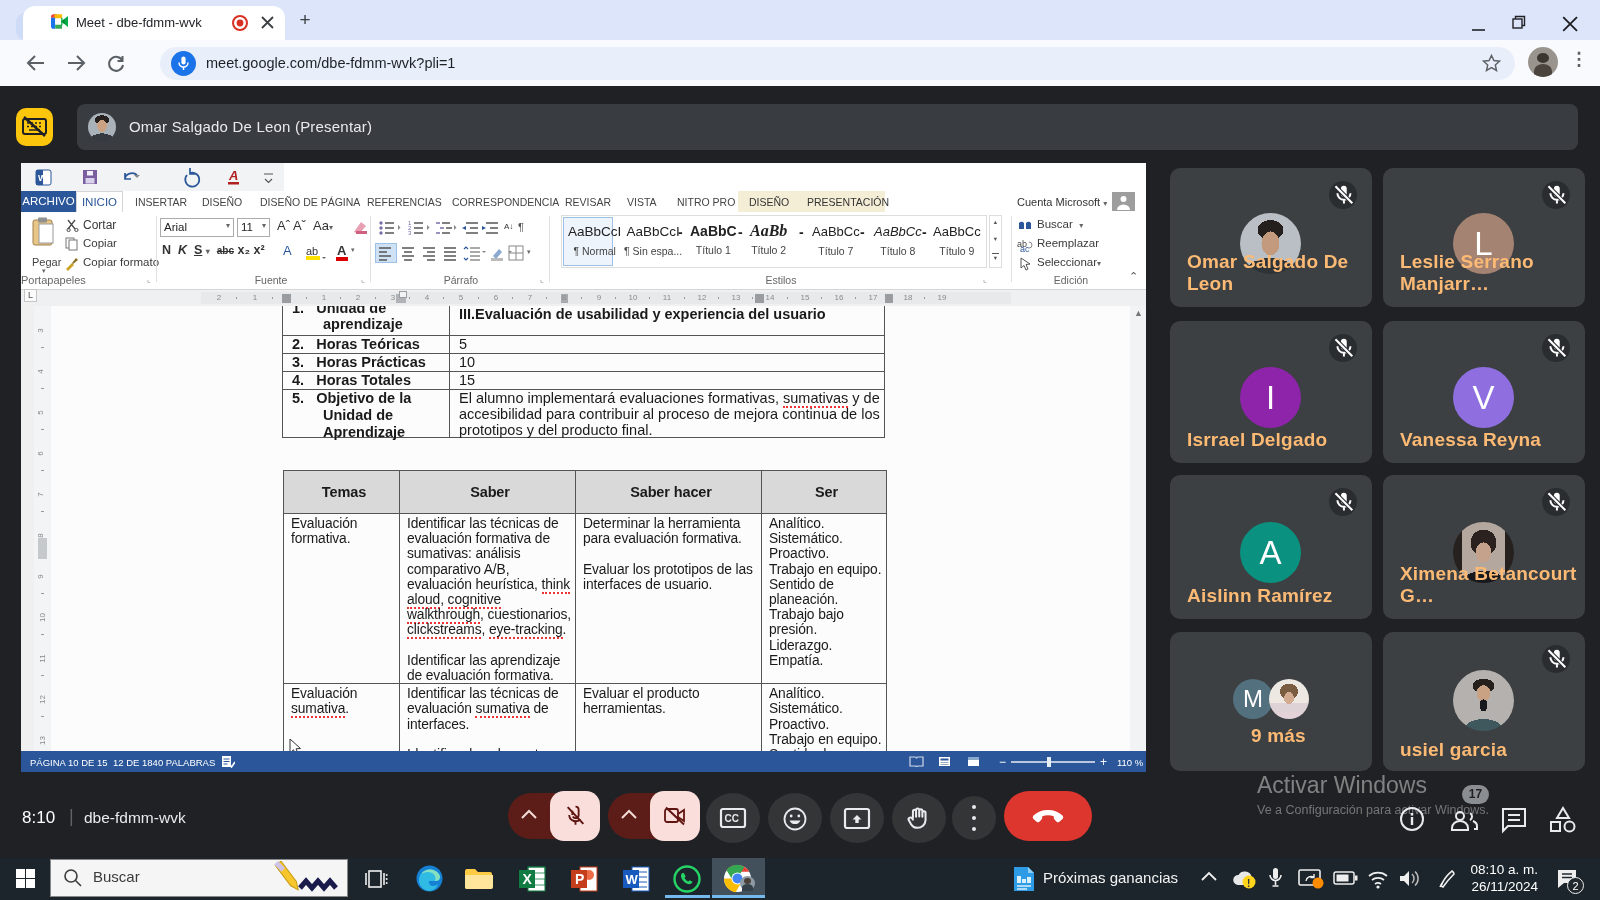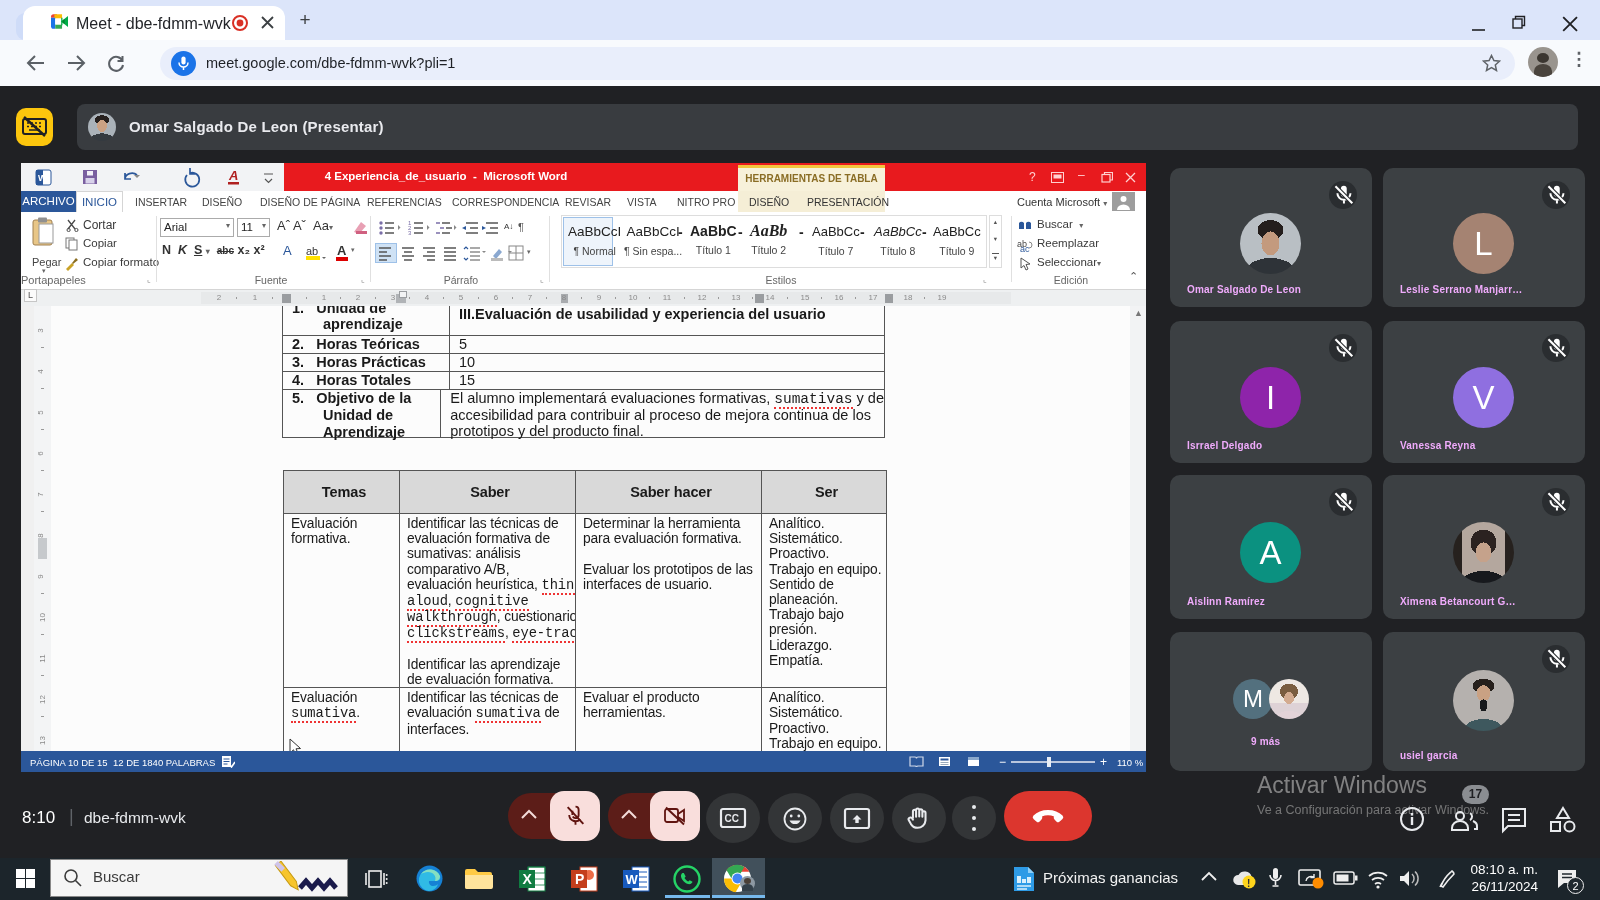--- a/index.html
+++ b/index.html
@@ -2,49 +2,49 @@
 <html><head>
 <meta charset="utf-8">
 <style>
 * { margin:0; padding:0; box-sizing:border-box; }
 html,body { width:1600px; height:900px; overflow:hidden; background:#202124;
   font-family:"Liberation Sans", sans-serif; }
 
 #tabbar { position:absolute; left:0; top:0; width:1600px; height:40px; background:#dce5fa; }
 #tabchev { position:absolute; left:16px; top:13px; width:30px; height:27px; border-radius:9px; background:#cfdcf8; color:#454a52; font-size:13px; text-align:center; line-height:26px; }
 #tab { position:absolute; left:23px; top:6px; width:262px; height:34px; background:#fff; border-radius:12px 12px 0 0; }
-#tab .title { position:absolute; left:53px; top:9px; font-size:16px; color:#232529; }
+#tab .title { position:absolute; left:53px; top:9px; font-size:13px; color:#232529; }
 #tabplus { position:absolute; left:293px; top:8px; width:24px; height:24px; color:#3d4043; font-size:19px; line-height:23px; text-align:center; }
 .winctl { position:absolute; top:0; width:46px; height:34px; color:#202124; text-align:center; }
 
 #toolbar { position:absolute; left:0; top:40px; width:1600px; height:46px; background:#f8fafd; }
 .navic { position:absolute; top:52px; color:#5b6066; font-size:17px; }
 #omni { position:absolute; left:160px; top:7px; width:1355px; height:33px; border-radius:17px; background:#e9eefb; }
 #omni .url { position:absolute; left:46px; top:8px; font-size:14.5px; color:#1e2126; }
 #micbadge { position:absolute; left:11px; top:4px; width:25px; height:25px; border-radius:50%; background:#1a73e8; }
 
 #meet { position:absolute; left:0; top:86px; width:1600px; height:772px; background:#202124; }
 #keybtn { position:absolute; left:16px; top:108px; width:37px; height:38px; border-radius:10px; background:#fcc60d; }
 #prespill { position:absolute; left:77px; top:104px; width:1501px; height:46px; border-radius:8px; background:#393c40; }
-#prespill .nm { position:absolute; left:52px; top:14px; color:#e9eaee; font-size:15px; font-weight:bold; letter-spacing:.2px; }
+#prespill .nm { position:absolute; left:52px; top:14px; color:#e9eaee; font-size:15px; font-weight:normal; letter-spacing:.2px; }
 
 #word { position:absolute; left:21px; top:163px; width:1125px; height:609px; background:#fff; }
 #wtitle { position:absolute; left:0; top:0; width:100%; height:28px; background:#e81a1e; }
 #qat { position:absolute; left:0; top:0; width:263px; height:28px; background:#f2f3f5; }
 #wtabs { position:absolute; left:0; top:28px; width:100%; height:21px; background:#fff; font-size:10.5px; color:#444; }
 #ribbon { position:absolute; left:0; top:49px; width:100%; height:78px; background:#fff; border-bottom:1px solid #d5d5d5; }
 .sty { position:absolute; top:6px; text-align:center; color:#222; line-height:18px; font-size:14px; }
 .sty span { font-size:10.5px; color:#444; }
 .dash { position:absolute; top:8px; color:#222; font-weight:bold; font-size:14px; }
 #ruler { position:absolute; left:0; top:127px; width:100%; height:16px; background:#eef0f1; }
 #docarea { position:absolute; left:0; top:143px; width:1125px; height:445px; background:#f0f0f0; overflow:hidden; }
 #status { position:absolute; left:0; top:588px; width:100%; height:21px; background:#2b579a; color:#fff; font-size:9.5px; }
 
 .tile { position:absolute; width:202px; background:#3c4043; border-radius:10px; }
-.tname { position:absolute; left:17px; bottom:12px; color:#f0abfc; font-size:10px; font-weight:bold; letter-spacing:.2px; }
+.tname { position:absolute; left:17px; bottom:12px; color:#fdba74; font-size:19px; font-weight:bold; letter-spacing:.2px; }
 .avatar { position:absolute; width:61px; height:61px; border-radius:50%; color:#fff; font-size:33px; text-align:center; line-height:61px; }
 .micoff { position:absolute; right:15px; top:13px; width:28px; height:28px; border-radius:50%; background:#2a2d30; }
 #av-omar { background:
   radial-gradient(ellipse 9px 12px at 50% 50%, #c39a7e 0 100%, transparent 100%),
   radial-gradient(ellipse 13px 10px at 50% 28%, #241e1c 0 100%, transparent 100%),
   radial-gradient(ellipse 26px 16px at 50% 100%, #2e3338 0 100%, transparent 100%),
   linear-gradient(#b9bfc4 0 100%); }
 #av-xim { background:
   radial-gradient(ellipse 8px 10px at 50% 50%, #c5a28b 0 100%, transparent 100%),
   radial-gradient(ellipse 13px 13px at 50% 34%, #2b2220 0 100%, transparent 100%),
@@ -66,21 +66,21 @@
 
 #taskbar { position:absolute; left:0; top:858px; width:1600px; height:42px; background:#1c252b; }
 
 .t1r { position:absolute; width:603px; border:1px solid #555; border-bottom:none; display:flex; font-size:14.5px; color:#1a1a1a; }
 .t1r .c1 { width:167px; border-right:1px solid #555; font-weight:bold; padding:0px 0 0 9px; line-height:17px; }
 .t1r .c2 { flex:1; padding:0px 0 0 9px; line-height:16px; }
 #t2 { position:absolute; left:262px; top:164px; border-collapse:collapse; font-size:13.8px; color:#1a1a1a; table-layout:fixed; width:603px; }
 #t2 td { border:1px solid #555; padding:2px 2px 0 7px; line-height:15.2px; overflow:hidden; letter-spacing:-0.12px; }
 #t2 tr.hd td { background:#d9d9d9; font-weight:bold; text-align:center; height:43px; font-size:14.5px; }
 #t2 .ln { white-space:nowrap; display:block; }
-.sq { border-bottom:2px dotted #e33;font-family:Liberation Mono, monospace; }
+.sq { border-bottom:2px dotted #e33; }
 </style>
 </head>
 <body>
 
 <div id="tabbar">
   <div id="tabchev">▾</div>
   <div id="tab">
     <svg style="position:absolute;left:28px;top:8px" width="17" height="15" viewBox="0 0 20 17">
       <path d="M3 0 h4 v4 h-7 v-1 q0 -3 3 -3 Z" fill="#ea4335"></path>
       <rect x="4" y="0" width="9" height="5" fill="#fbbc05"></rect>
@@ -154,37 +154,20 @@
 <div id="prespill">
   <div style="position:absolute;left:11px;top:9px;width:28px;height:28px;border-radius:50%;overflow:hidden;background:
     radial-gradient(ellipse 5px 6px at 50% 46%, #caa183 0 100%, transparent 100%),
     radial-gradient(ellipse 7px 5px at 50% 26%, #26201e 0 100%, transparent 100%),
     radial-gradient(ellipse 12px 7px at 50% 98%, #343a40 0 100%, transparent 100%),
     linear-gradient(#aab2b9 0 100%)"></div>
   <div class="nm">Omar Salgado De Leon (Presentar)</div>
 </div>
 
 <div id="word">
-  <div id="wtitle">
-    <div style="position:absolute;left:0px;top:7px;width:850px;text-align:center;color:#fff;font-size:11.5px;font-weight:bold">4 Experiencia_de_usuario &nbsp;- &nbsp;Microsoft Word</div>
-    <div style="position:absolute;left:717px;top:2px;width:147px;height:26px;background:#f7f1da;border-top:3px solid #f2c53d;text-align:center;color:#8a6d25;font-size:10px;font-weight:bold;line-height:22px">HERRAMIENTAS DE TABLA</div>
-    <span style="position:absolute;left:1008px;top:7px;color:#ffd0d0;font-size:12px">?</span>
-    <svg style="position:absolute;left:1030px;top:9px" width="13" height="11" viewBox="0 0 13 11">
-        <rect x="0.5" y="0.5" width="12" height="10" fill="none" stroke="#ffd0d0"></rect>
-        <rect x="2.5" y="2.5" width="8" height="4" fill="#ffd0d0"></rect>
-      </svg>
-    <span style="position:absolute;left:1057px;top:5px;color:#ffd0d0;font-size:12px">–</span>
-    <svg style="position:absolute;left:1080px;top:9px" width="12" height="11" viewBox="0 0 12 11">
-        <rect x="1" y="2.5" width="8" height="7.5" fill="none" stroke="#ffd0d0" stroke-width="1.2"></rect>
-        <path d="M3.5 2.5 V0.5 H11.5 V8 H9" fill="none" stroke="#ffd0d0" stroke-width="1.2"></path>
-      </svg>
-    <svg style="position:absolute;left:1104px;top:9px" width="11" height="11" viewBox="0 0 11 11">
-        <path d="M1 1 L10 10 M10 1 L1 10" stroke="#ffd0d0" stroke-width="1.3"></path>
-      </svg>
-  </div>
   <div id="qat">
     <svg width="263" height="28" viewBox="0 0 263 28">
       <rect x="15" y="7" width="15" height="15" rx="2" fill="#fff" stroke="#2b579a"></rect>
       <rect x="15" y="7" width="7" height="15" fill="#2b579a"></rect>
       <text x="17" y="18" fill="#fff" font-size="9" font-weight="bold">W</text>
       <rect x="62" y="7" width="14" height="14" fill="#7a5fa0"></rect>
       <rect x="66" y="8" width="6" height="4.5" fill="#f2f0f8"></rect>
       <rect x="64.5" y="15" width="9" height="5.5" fill="#d8d2ea"></rect>
       <path d="M104 16 a7 6 0 0 1 12 -4 M104 10 v6 h6" fill="none" stroke="#2b579a" stroke-width="1.7"></path>
       <path d="M113 12 l3 3 3 -3" fill="#888"></path>

